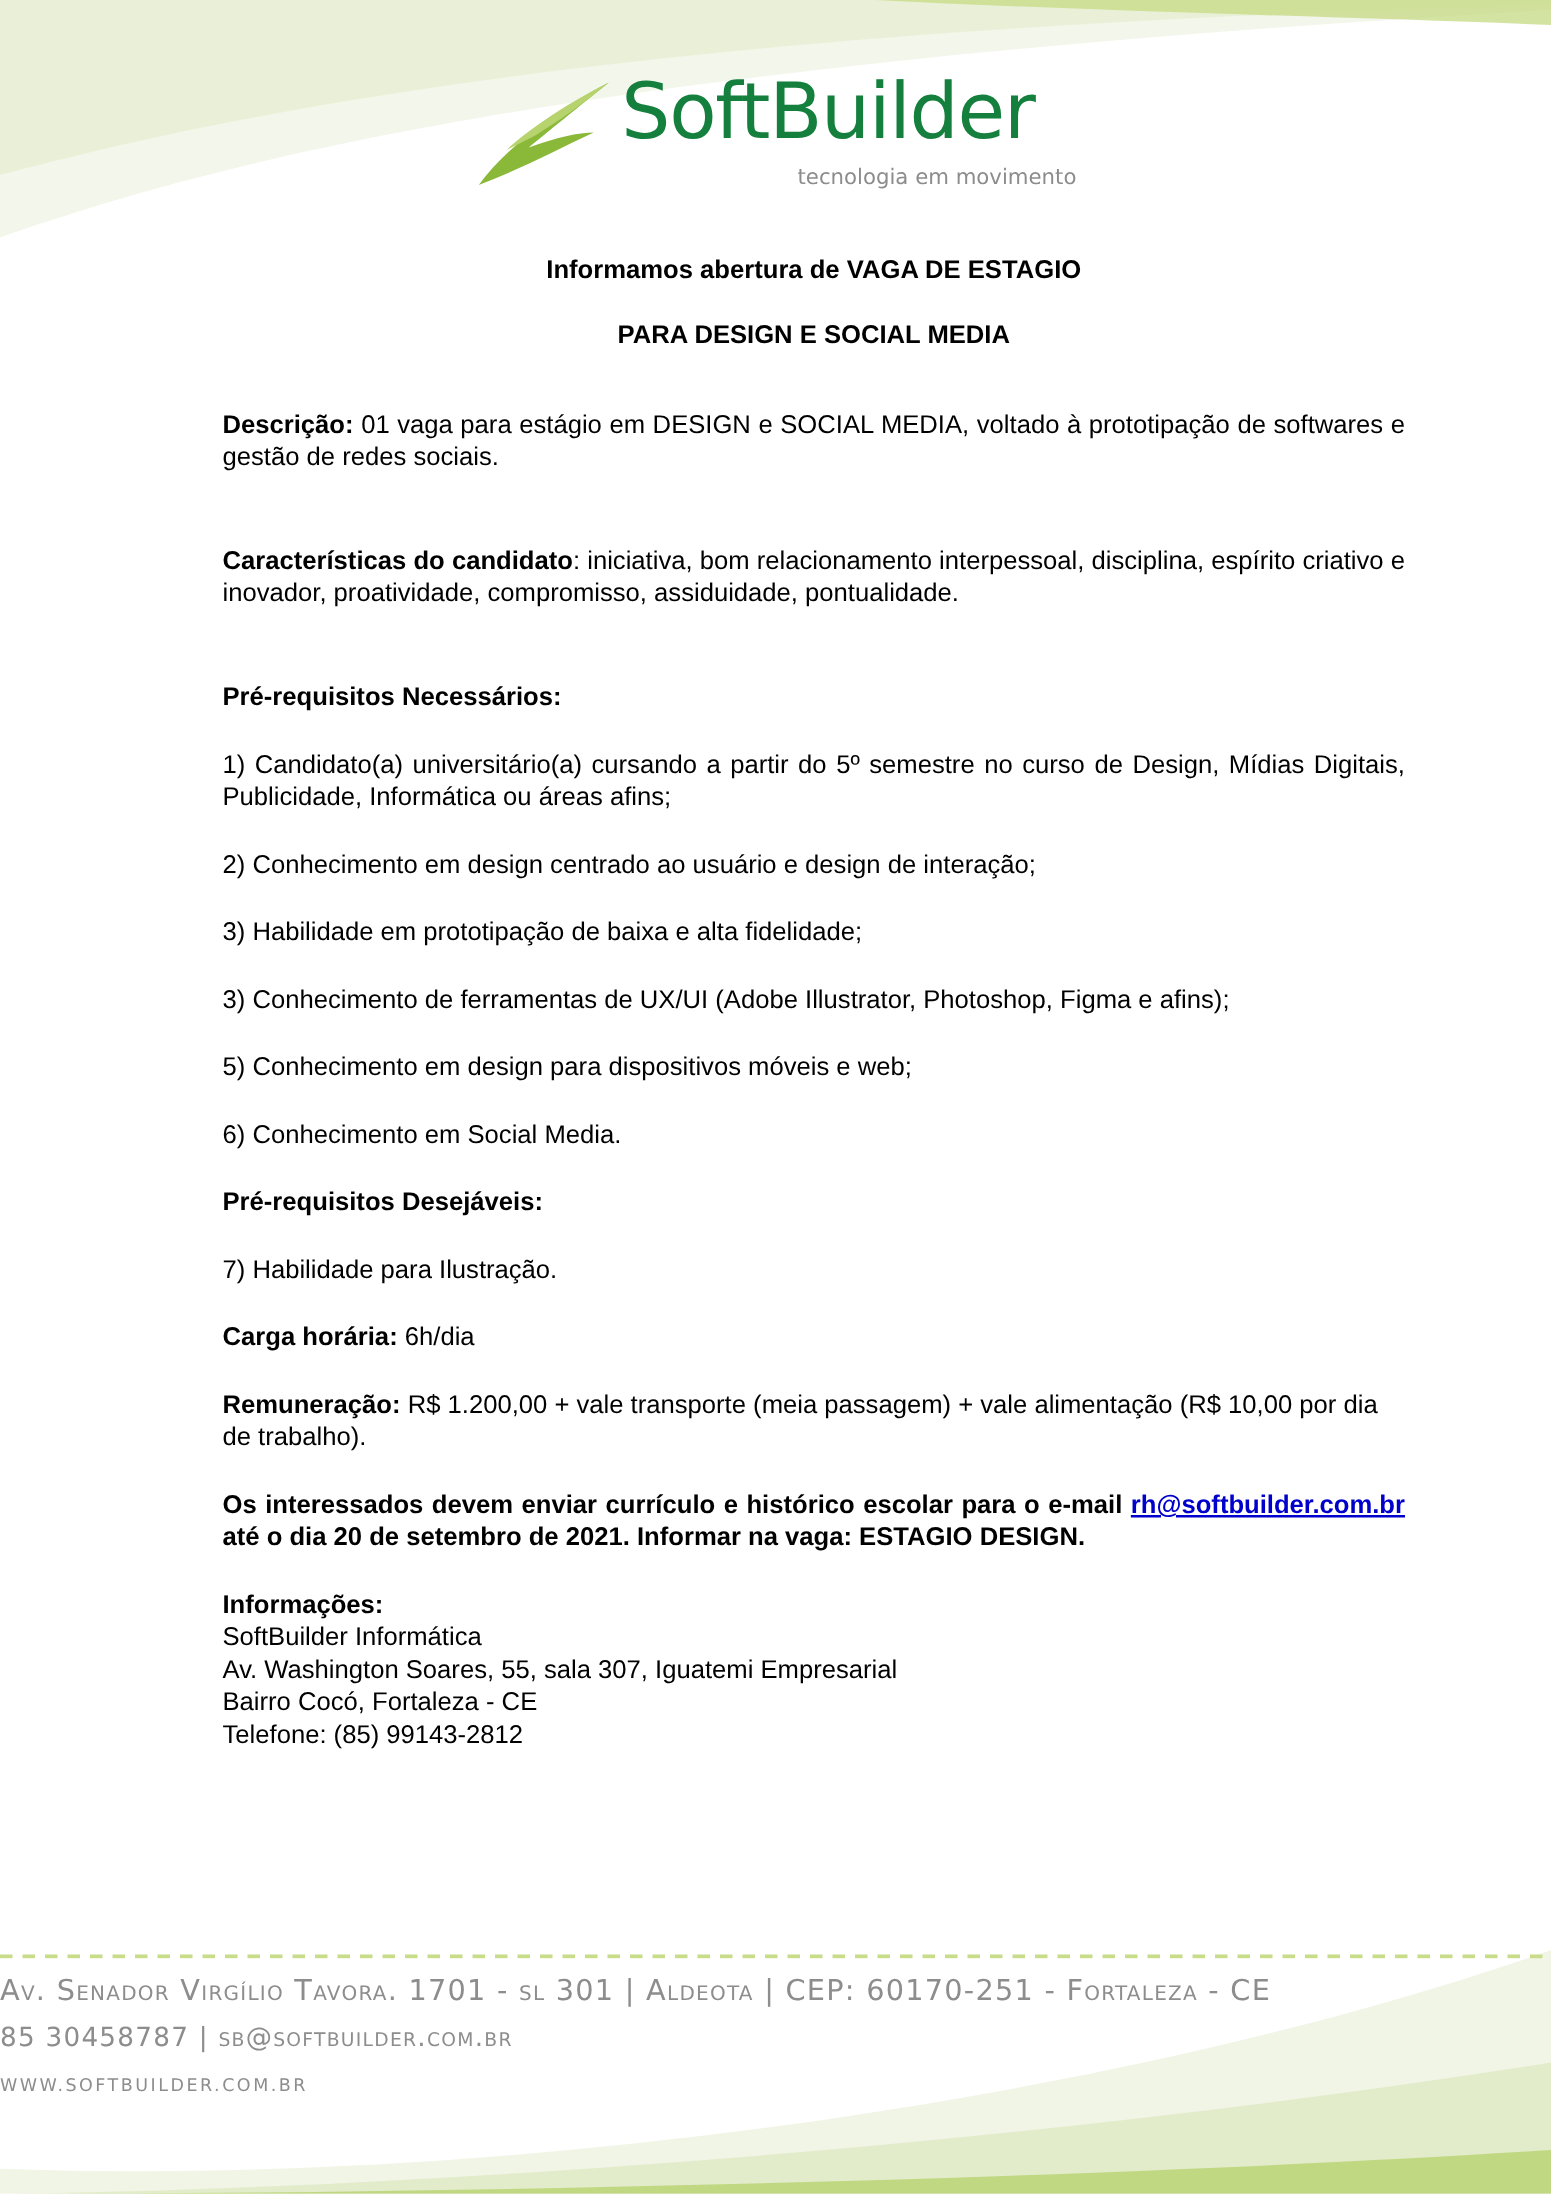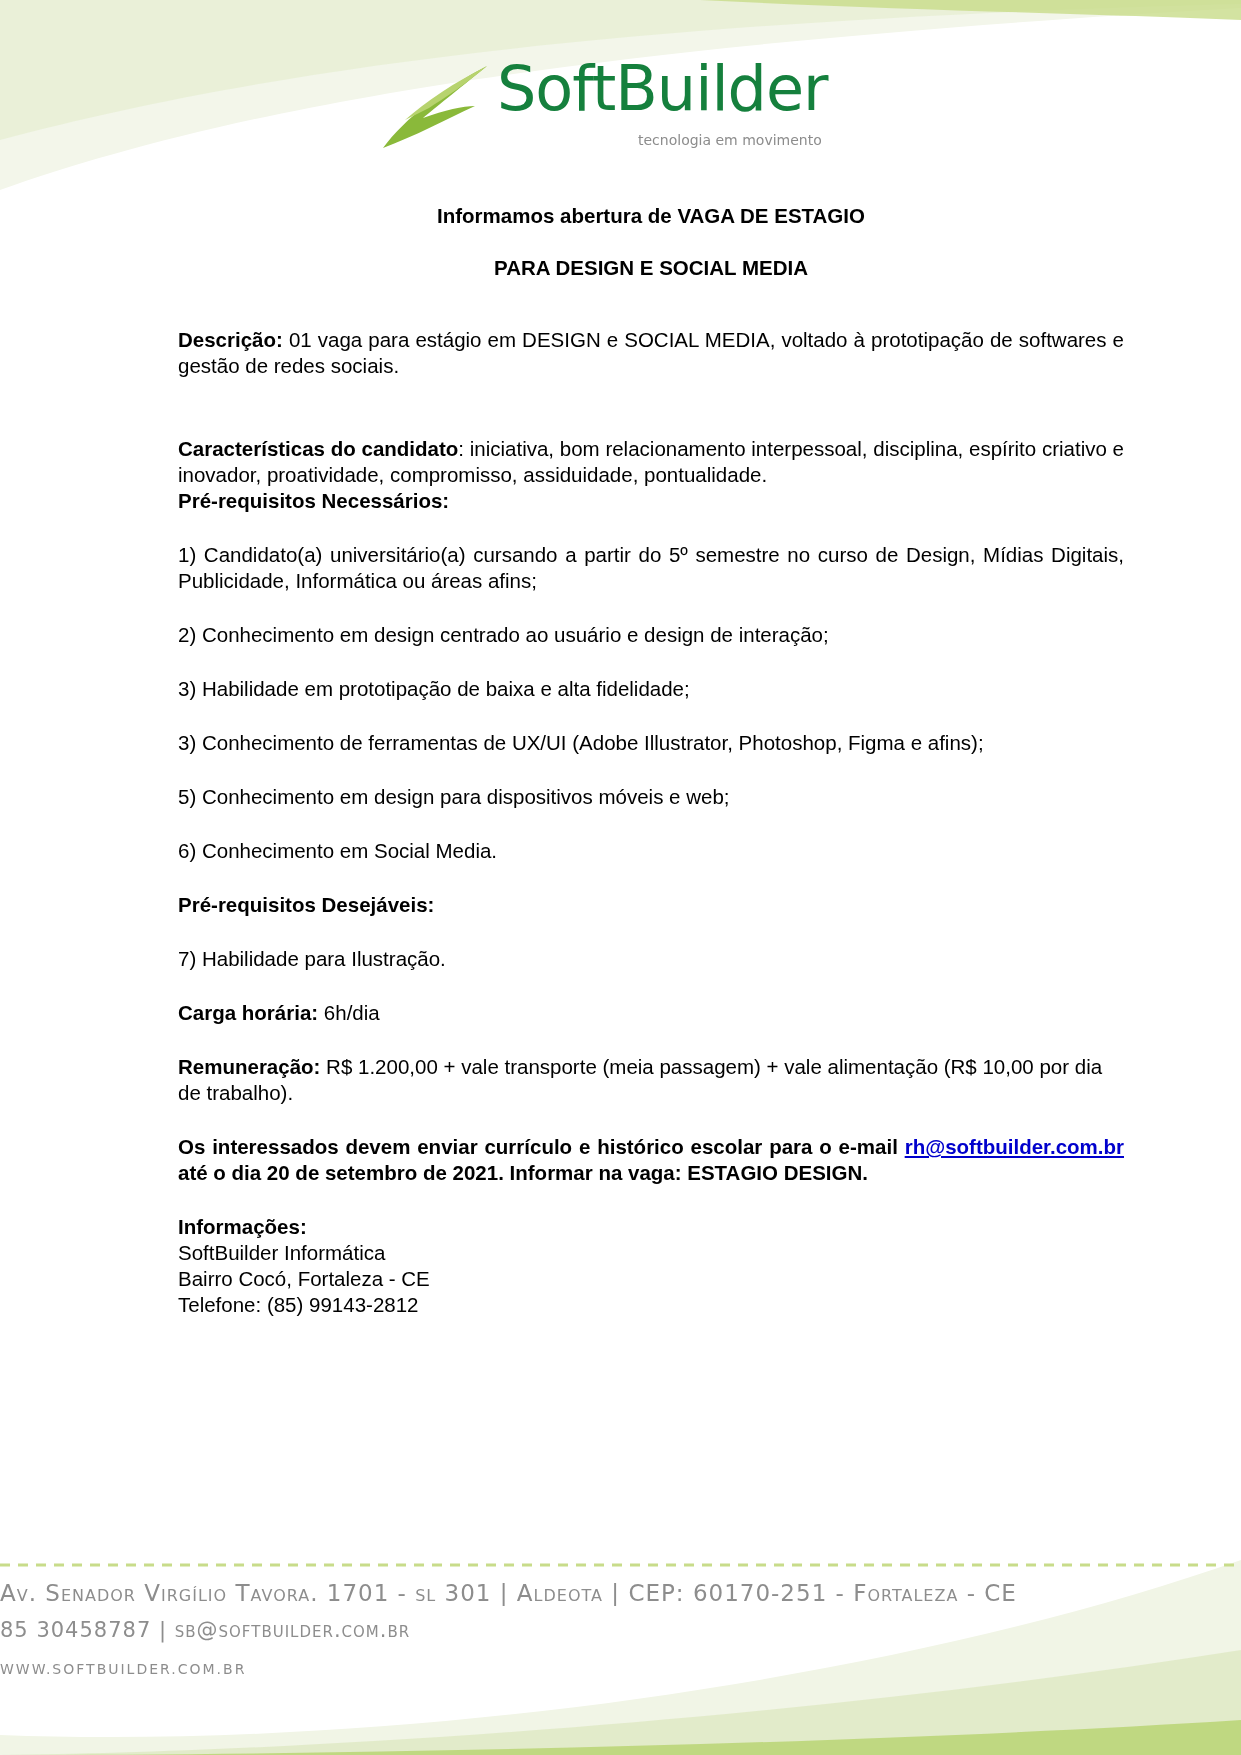--- a/index.html
+++ b/index.html
@@ -12,33 +12,33 @@
   .deco-top { position: absolute; left: 0; top: 0; width: 1241px; height: 230px; }
   .deco-bottom { position: absolute; left: 0; top: 1520px; width: 1241px; height: 235px; }
   .logo { position: absolute; left: 375px; top: 58px; width: 520px; height: 110px; }
   .logo-word {
     position: absolute; left: 122px; top: -6px;
     font-family: "DejaVu Sans", sans-serif; font-size: 62px; color: #15803d;
     letter-spacing: -1px; white-space: nowrap;
   }
   .logo-tag {
     position: absolute; left: 263px; top: 74px;
-    font-family: "DejaVu Sans", sans-serif; font-size: 14px; color: #8c8c8c; white-space: nowrap;
+    font-family: "DejaVu Sans", sans-serif; font-size: 17px; color: #8c8c8c; white-space: nowrap;
   }
   .logo-swoosh { position: absolute; left: 0; top: 0; width: 120px; height: 100px; }
 
   .content { position: absolute; left: 178px; top: 200px; width: 946px; font-size: 20.5px; line-height: 26px; }
   .title { text-align: center; font-weight: bold; margin: 0; }
   .t1 { margin-top: 3px; }
   .t2 { margin-top: 26px; }
   .para { margin: 0; text-align: justify; }
   .b { font-weight: bold; }
   .sec-desc { margin-top: 46px; }
   .sec-car { margin-top: 57px; }
-  .sec-pre { }
+  .sec-pre { margin-top: 57px; }
   .gap { margin-top: 28px; }
   a.mail { color: #0000cc; text-decoration: underline; font-weight: bold; }
 
   .footer-dash { position: absolute; left: 0; top: 1563px; width: 1241px; height: 4px; }
   .footer-text { position: absolute; left: 0; width: 1241px; color: #8d8d8d; font-family: "DejaVu Sans", sans-serif; }
   .f1 { top: 1580px; font-size: 23px; letter-spacing: 1px; }
   .f2 { top: 1618px; font-size: 21px; letter-spacing: 1px; }
   .f3 { top: 1661px; font-size: 14px; letter-spacing: 2px; }
   .sc { font-variant: small-caps; }
 </style>
@@ -92,20 +92,21 @@
   <p class="para gap" style="text-align:left;">
     <span class="b">Remuneração:</span><span> R$ 1.200,00 + vale transporte (meia passagem) + vale alimentação (R$ 10,00 por dia de trabalho).</span>
   </p>
 
   <p class="para b gap">
     <span>Os interessados devem enviar currículo e histórico escolar para o e-mail </span><a class="mail" href="mailto:rh@softbuilder.com.br">rh@softbuilder.com.br</a><span> até o dia 20 de setembro de 2021. Informar na vaga: ESTAGIO DESIGN.</span>
   </p>
 
   <p class="para b gap">Informações:</p>
   <p class="para">SoftBuilder Informática</p>
+  <p class="para">Av. Washington Soares, 55, sala 307, Iguatemi Empresarial</p>
   <p class="para">Bairro Cocó, Fortaleza - CE</p>
   <p class="para">Telefone: (85) 99143-2812</p>
 </div>
 
 <svg class="deco-bottom" viewBox="0 0 1241 235" preserveAspectRatio="none">
   <path d="M0,235 L0,215 C400,230 900,160 1241,40 L1241,235 Z" fill="#f1f5e6"></path>
   <path d="M0,235 C300,232 800,200 1241,130 L1241,235 Z" fill="#dfe9c3" opacity="0.8"></path>
   <path d="M0,235 C400,235 900,222 1241,200 L1241,235 Z" fill="#b7d36e" opacity="0.8"></path>
 </svg>
 

